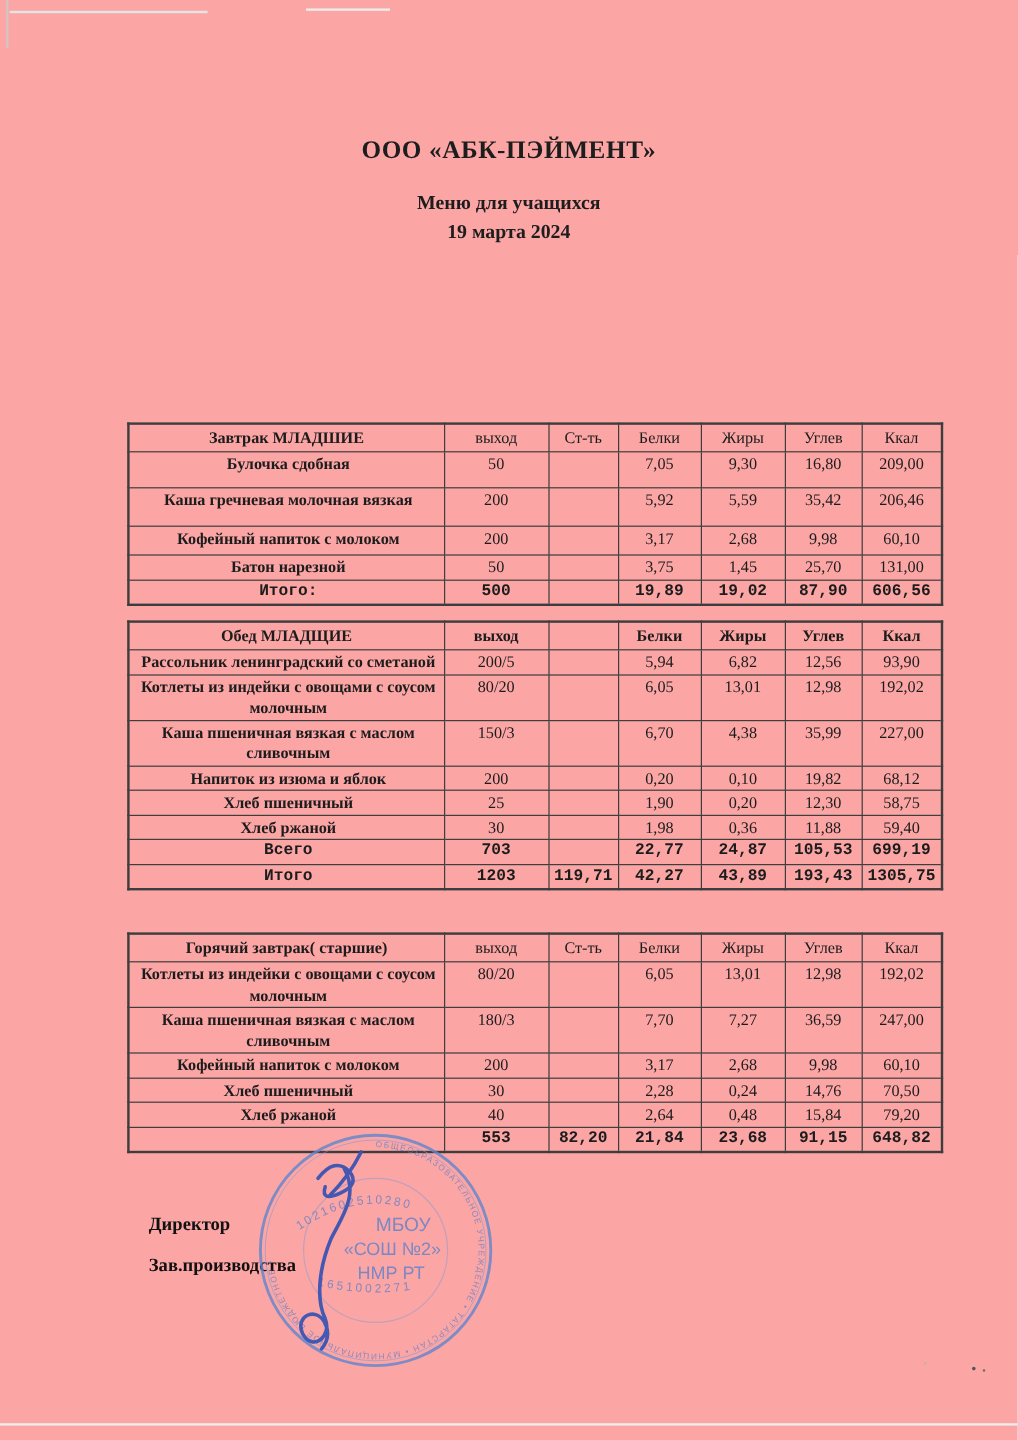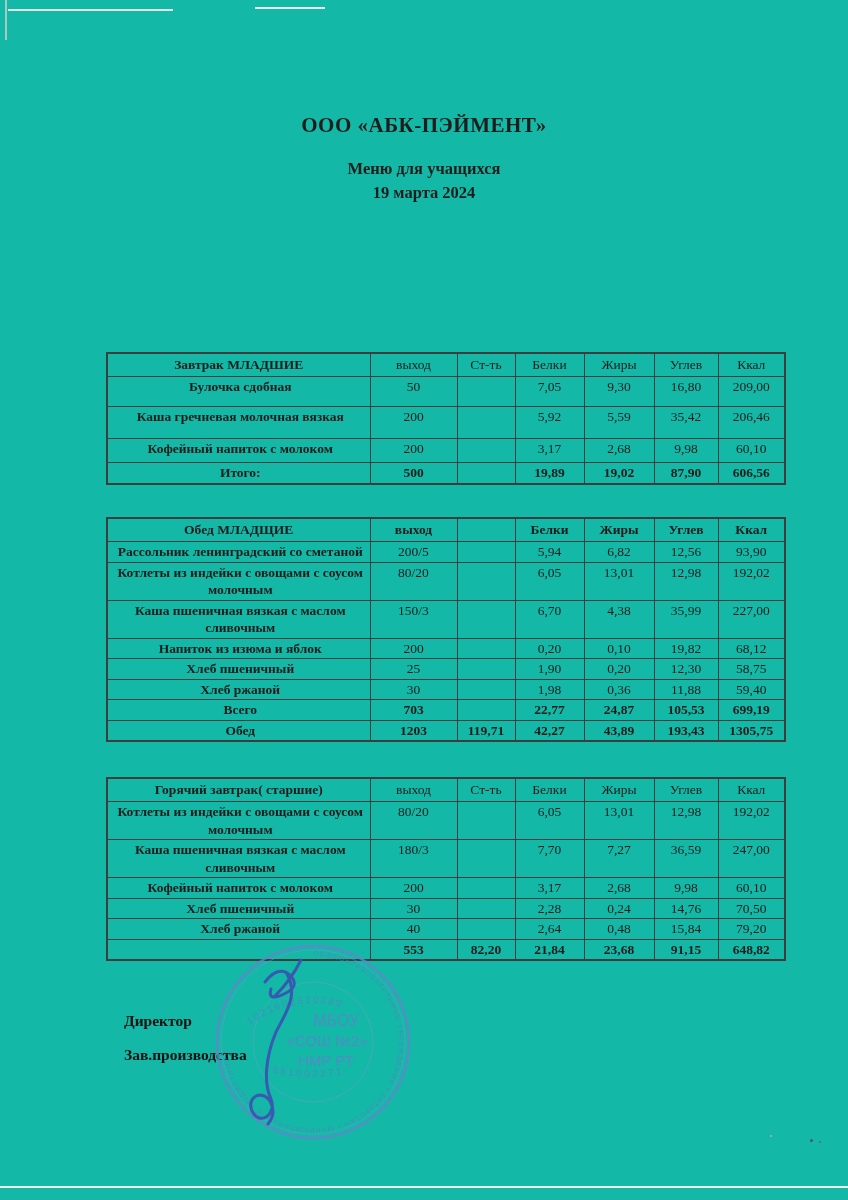--- a/index.html
+++ b/index.html
@@ -4,21 +4,21 @@
 <style>
   html,body{margin:0;padding:0;}
   body{
     width:848px;height:1200px;
     background:#ffffff;
     font-family:"Liberation Serif", serif;
     color:#1d1d1d;
     position:relative;
     overflow:hidden;
   }
-  .page{position:absolute;inset:0;background:#14b8a6;}
+  .page{position:absolute;inset:0;background:#fca5a5;}
 
   
   .doc-header{position:absolute;left:0;top:0;width:100%;text-align:center;}
   .doc-title{position:absolute;top:113px;left:0;width:100%;font-size:21px;font-weight:bold;letter-spacing:.5px;}
   .doc-subtitle{position:absolute;top:159px;left:0;width:100%;font-size:16.5px;font-weight:bold;}
   .doc-date{position:absolute;top:183px;left:0;width:100%;font-size:16.5px;font-weight:bold;}
 
   
   table.menu{
     position:absolute;left:106px;width:678px;
@@ -27,21 +27,21 @@
     border:2px solid #3d3d3d;
   }
   #table0{top:352px;}
   #table1{top:517px;}
   #table2{top:777px;}
   .menu th,.menu td{border:1px solid #3d3d3d;overflow:hidden;}
   .menu th{font-weight:bold;text-align:center;padding:2px 2px;height:18px;vertical-align:middle;}
   .menu th.normal-weight{font-weight:normal;}
   .menu td{vertical-align:top;text-align:center;padding:1px 3px;height:17px;}
   .menu td:first-child{text-align:center;font-weight:bold;padding-left:6px;}
-  .menu tr.bold-row td{font-weight:bold;}
+  .menu tr.bold-row td{font-weight:bold;font-family:Liberation Mono, monospace;}
   #table0 tbody tr:nth-child(1) td{height:27px;}
   #table0 tbody tr:nth-child(2) td{height:29px;}
   #table0 tbody tr:nth-child(3) td{height:21px;}
 
   
   .sig-label{position:absolute;font-size:15.5px;font-weight:bold;color:#111;}
   .director-label{left:124px;top:1012px;}
   .production-label{left:124px;top:1046px;}
 
   .stamp-wrap{position:absolute;left:213px;top:942px;width:200px;height:200px;opacity:.82;}
@@ -118,20 +118,29 @@
         </tr>
         <tr>
           <td>Кофейный напиток с молоком</td>
           <td>200</td>
           <td></td>
           <td>3,17</td>
           <td>2,68</td>
           <td>9,98</td>
           <td>60,10</td>
         </tr>
+        <tr>
+          <td>Батон нарезной</td>
+          <td>50</td>
+          <td></td>
+          <td>3,75</td>
+          <td>1,45</td>
+          <td>25,70</td>
+          <td>131,00</td>
+        </tr>
         <tr class="bold-row">
           <td>Итого:</td>
           <td>500</td>
           <td></td>
           <td>19,89</td>
           <td>19,02</td>
           <td>87,90</td>
           <td>606,56</td>
         </tr>
       </tbody>
@@ -216,21 +225,21 @@
         <tr class="bold-row">
           <td>Всего</td>
           <td>703</td>
           <td></td>
           <td>22,77</td>
           <td>24,87</td>
           <td>105,53</td>
           <td>699,19</td>
         </tr>
         <tr class="bold-row">
-          <td>Обед</td>
+          <td>Итого</td>
           <td>1203</td>
           <td>119,71</td>
           <td>42,27</td>
           <td>43,89</td>
           <td>193,43</td>
           <td>1305,75</td>
         </tr>
       </tbody>
   </table>
 

